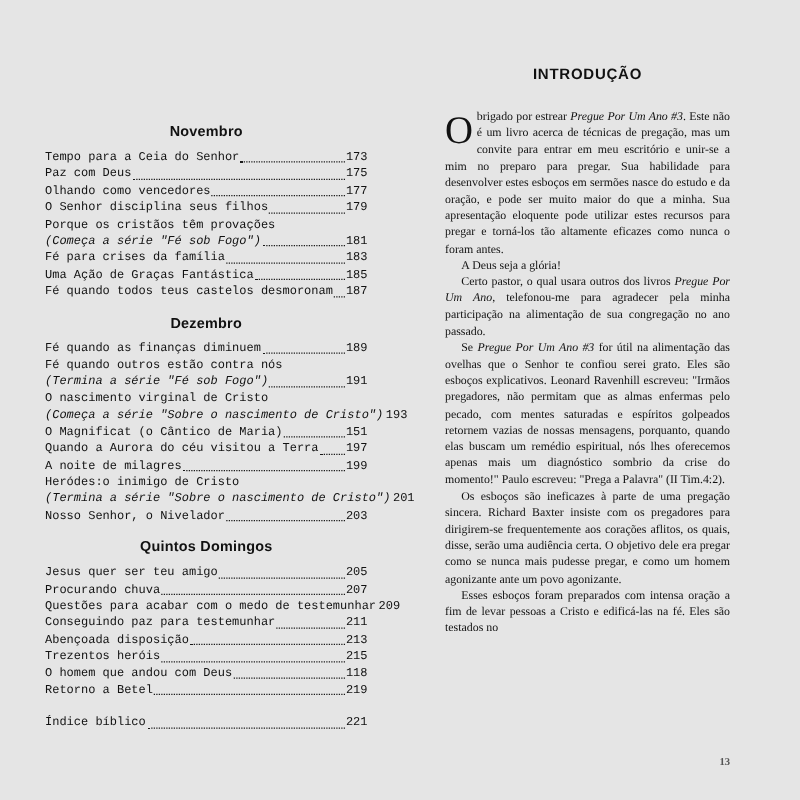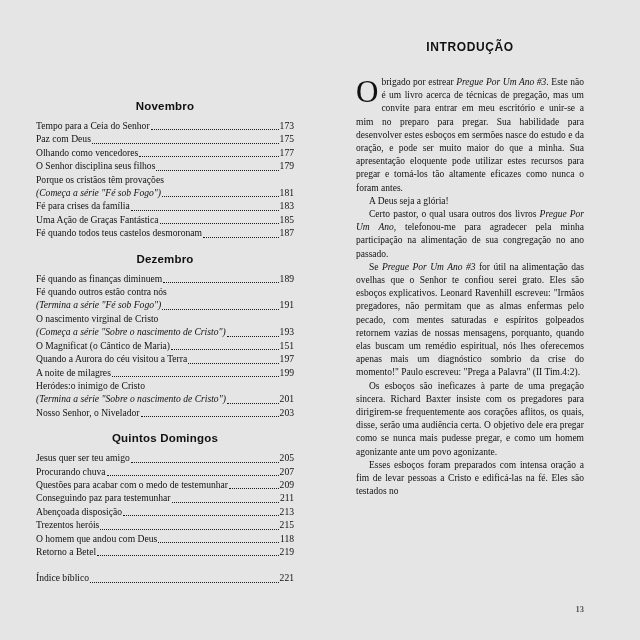--- a/index.html
+++ b/index.html
@@ -48,20 +48,21 @@
     margin: 0;
     padding: 0;
     list-style: none;
   }
   .toc-row {
     display: flex;
     align-items: flex-end;
     font-size: 9.6px;
     line-height: 13.4px;
     white-space: nowrap;
+    font-family: Liberation Mono, monospace;
   }
   .toc-row .label {
     flex: 0 0 auto;
   }
   .toc-row .label.italic {
     font-style: italic;
   }
   .toc-row .dots {
     flex: 1 1 auto;
     overflow: hidden;
@@ -79,21 +80,21 @@
   }
   .toc-index {
     margin-top: 13px;
   }
 
   
   .right-page {
     width: 320px;
     height: 640px;
     box-sizing: border-box;
-    padding: 40px 56px 40px 36px;
+    padding: 52px 56px 40px 36px;
     position: relative;
   }
   .intro-title {
     font-family: "Liberation Sans", sans-serif;
     font-weight: bold;
     font-size: 12px;
     letter-spacing: 0.6px;
     text-align: center;
     margin: 0 0 22px 0;
   }

